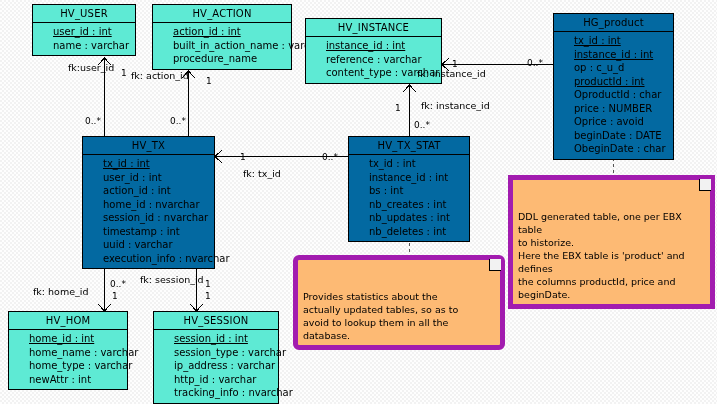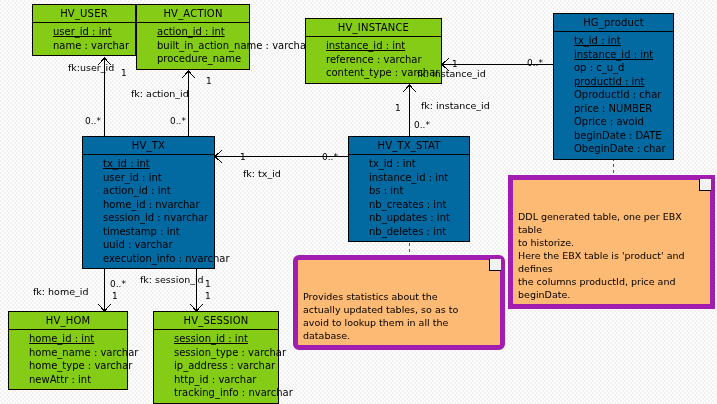--- a/index.html
+++ b/index.html
@@ -22,21 +22,21 @@
     text-align:center;font-size:10px;color:#000;
     padding:3px 2px 3px 2px;border-bottom:1px solid #000;
     letter-spacing:.2px;
   }
   .entity .ent-attrs{padding:2px 0 3px 0;}
   .entity .attr{
     font-size:10px;color:#000;padding:0 0 0 20px;line-height:13.5px;
     white-space:nowrap;
   }
   .entity .attr.key span{text-decoration:underline;}
-  .gray{background:#84cc16;}
+  .gray{background:#5eead4;}
   .green{background:#0369a1;}
 
   .note{
     position:absolute;background:#fdba74;border:5px solid #a21caf;
     box-sizing:border-box;font-size:9.5px;line-height:13px;color:#000;
     padding:4px 5px 3px 5px;white-space:pre-line;
   }
   .note .fold{
     position:absolute;right:-1px;top:-1px;width:11px;height:11px;
     background:#f2f2f2;
@@ -84,21 +84,21 @@
   </svg>
 
   <div class="entity gray" style="left:32px;top:4px;width:104px;">
     <div class="ent-title">HV_USER</div>
     <div class="ent-attrs">
       <div class="attr key"><span>user_id : int</span></div>
       <div class="attr"><span>name : varchar</span></div>
     </div>
   </div>
 
-  <div class="entity gray" style="left:136px;top:4px;width:114px;">
+  <div class="entity gray" style="left:152px;top:4px;width:140px;">
     <div class="ent-title">HV_ACTION</div>
     <div class="ent-attrs">
       <div class="attr key"><span>action_id : int</span></div>
       <div class="attr"><span>built_in_action_name : varchar</span></div>
       <div class="attr"><span>procedure_name</span></div>
     </div>
   </div>
 
   <div class="entity gray" style="left:305px;top:18px;width:137px;">
     <div class="ent-title">HV_INSTANCE</div>
@@ -180,21 +180,21 @@
   </div>
 
   <div class="note" style="left:293px;top:255px;width:212px;border-radius:6px;">
     <span class="fold"></span>
     <span>Provides statistics about the
 actually updated tables, so as to
 avoid to lookup them in all the database.</span>
   </div>
 
   <div class="elabel" style="left:68px;top:62px;">fk:user_id</div>
-  <div class="elabel" style="left:131px;top:88px;">fk: action_id</div>
+  <div class="elabel" style="left:131px;top:70px;">fk: action_id</div>
   <div class="elabel" style="left:417px;top:68px;">fk: instance_id</div>
   <div class="elabel" style="left:421px;top:100px;">fk: instance_id</div>
   <div class="elabel" style="left:243px;top:168px;">fk: tx_id</div>
   <div class="elabel" style="left:33px;top:286px;">fk: home_id</div>
   <div class="elabel" style="left:140px;top:274px;">fk: session_id</div>
 
   <div class="mult" style="left:121px;top:68px;">1</div>
   <div class="mult" style="left:85px;top:116px;">0..*</div>
   <div class="mult" style="left:206px;top:76px;">1</div>
   <div class="mult" style="left:170px;top:116px;">0..*</div>

